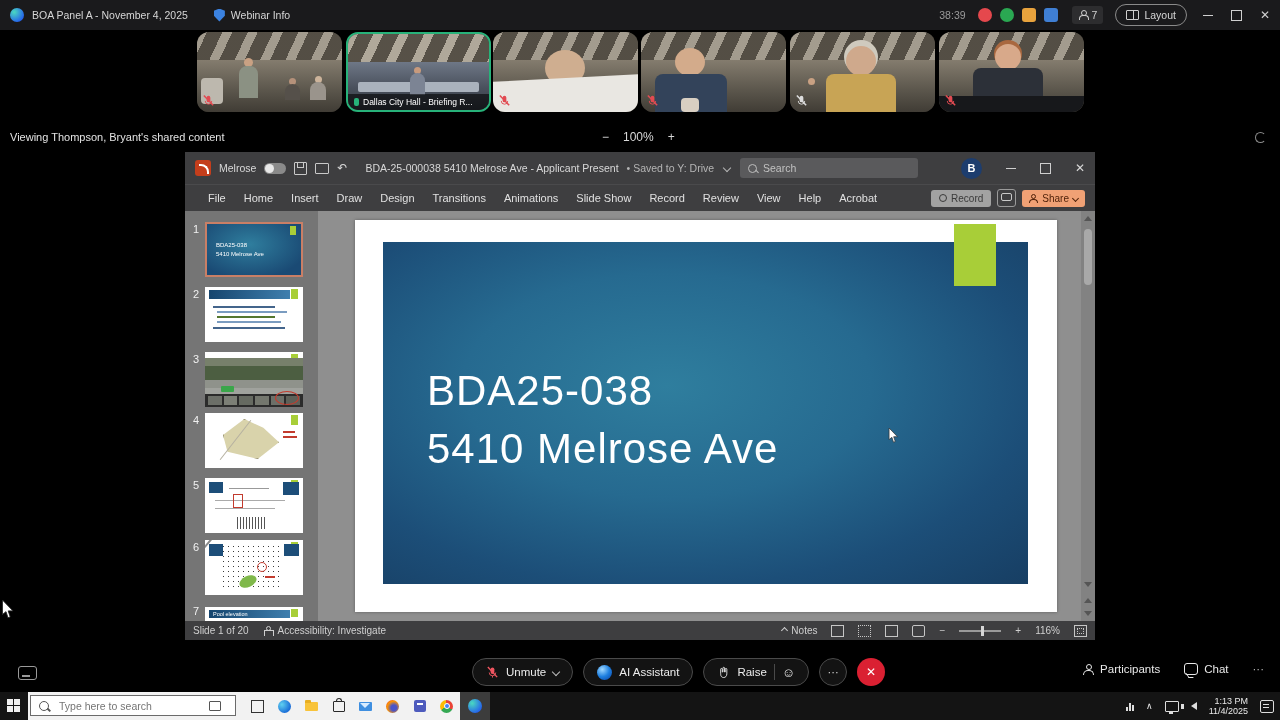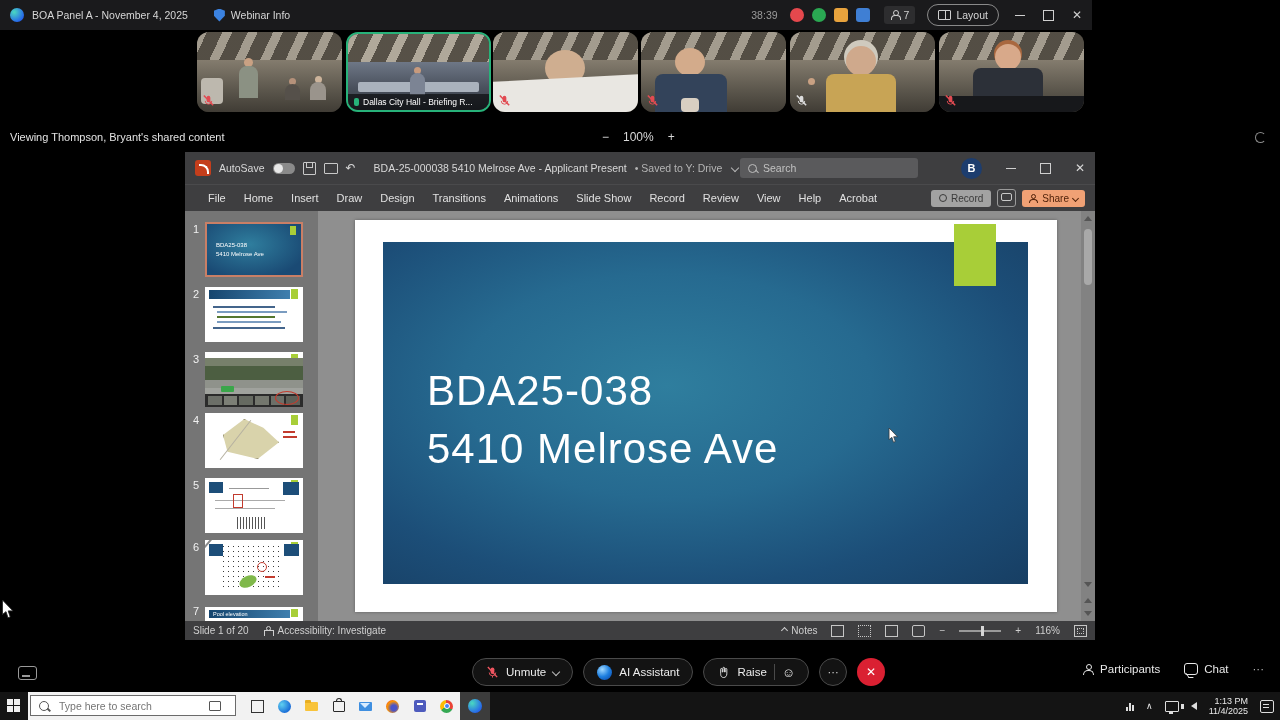--- a/index.html
+++ b/index.html
@@ -1,20 +1,20 @@
 <!DOCTYPE html>
 <html><head>
 <meta charset="utf-8">
 <style>
   html,body{margin:0;padding:0;background:#000;}
   #screen{position:relative;width:1280px;height:720px;background:#000;overflow:hidden;
     font-family:"Liberation Sans","DejaVu Sans",sans-serif;-webkit-font-smoothing:antialiased;}
 
   
-  #topbar{position:absolute;top:0;left:0;width:1092px;height:30px;background:#1a1a1c;
+  #topbar{position:absolute;top:0;left:0;width:1280px;height:30px;background:#1a1a1c;
     display:flex;align-items:center;padding:0 10px;box-sizing:border-box;color:#d6d6d6;font-size:10.5px;}
   .wx-logo{width:14px;height:14px;border-radius:50%;background:radial-gradient(circle at 30% 30%,#4ad9c0,#2563eb 75%);}
   .shield{width:11px;height:13px;background:#3b82e0;clip-path:polygon(50% 0,100% 18%,100% 55%,50% 100%,0 55%,0 18%);}
   .tb-ic{width:14px;height:14px;border-radius:50%;display:inline-block;}
   .tb-sq{width:14px;height:14px;border-radius:3px;display:inline-block;}
   .count-box{height:18px;background:#2d2d2f;border-radius:3px;display:flex;align-items:center;gap:4px;padding:0 6px;color:#cfcfcf;}
   .pill-btn{height:20px;border:1px solid #8a8a8a;border-radius:11px;display:flex;align-items:center;gap:5px;padding:0 10px;color:#d6d6d6;}
   .grid-ic{width:11px;height:8px;border:1px solid #cfcfcf;border-radius:1px;position:relative;}
   .grid-ic::after{content:"";position:absolute;top:0;bottom:0;left:55%;width:1px;background:#cfcfcf;}
   .win-min{width:10px;height:1px;background:#cfcfcf;}
@@ -289,21 +289,21 @@
       <span>100%</span>
       <span>+</span>
     </span>
     <span style="position:absolute;right:14px;top:6px;width:9px;height:9px;border:1.2px solid #8a8a8a;border-radius:50%;border-right-color:transparent;"></span>
   </div>
 
   <div id="ppt">
 
     <div id="ppt-title">
       <span class="ppt-ic"></span>
-      <span>AutoSave</span>
+      <span>Melrose</span>
       <span class="toggle"></span>
       <span class="floppy"></span>
       <span class="monitor-ic"></span>
       <span style="font-size:12px;">↶</span>
       <span style="margin-left:10px;white-space:nowrap;">BDA-25-000038 5410 Melrose Ave - Applicant Present</span>
       <span style="color:#b5b5b5;white-space:nowrap;">• Saved to Y: Drive</span>
       <span class="chev" style="color:#b5b5b5;margin-left:2px;"></span>
       <span id="ppt-search">
         <span class="mag"></span>
         <span>Search</span>

